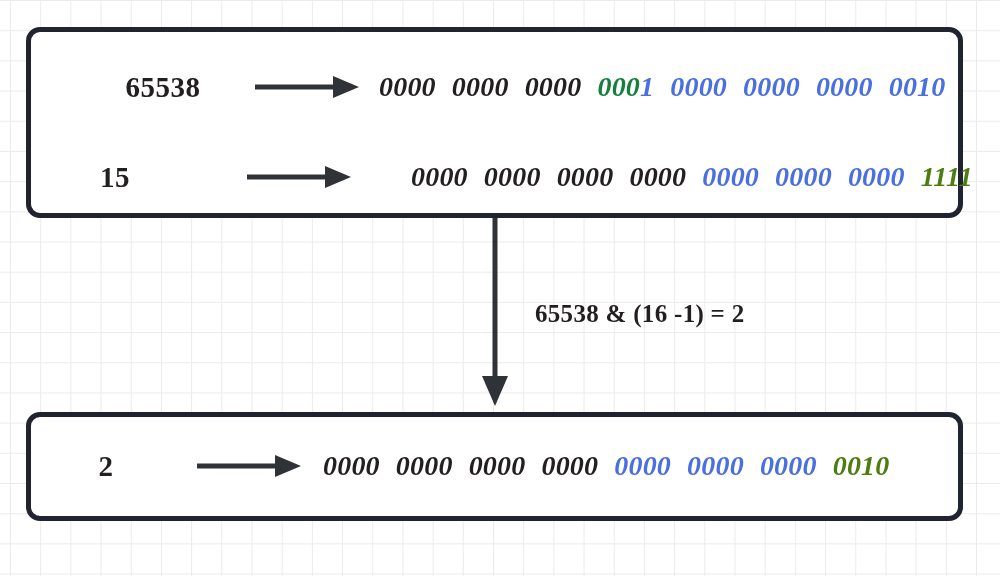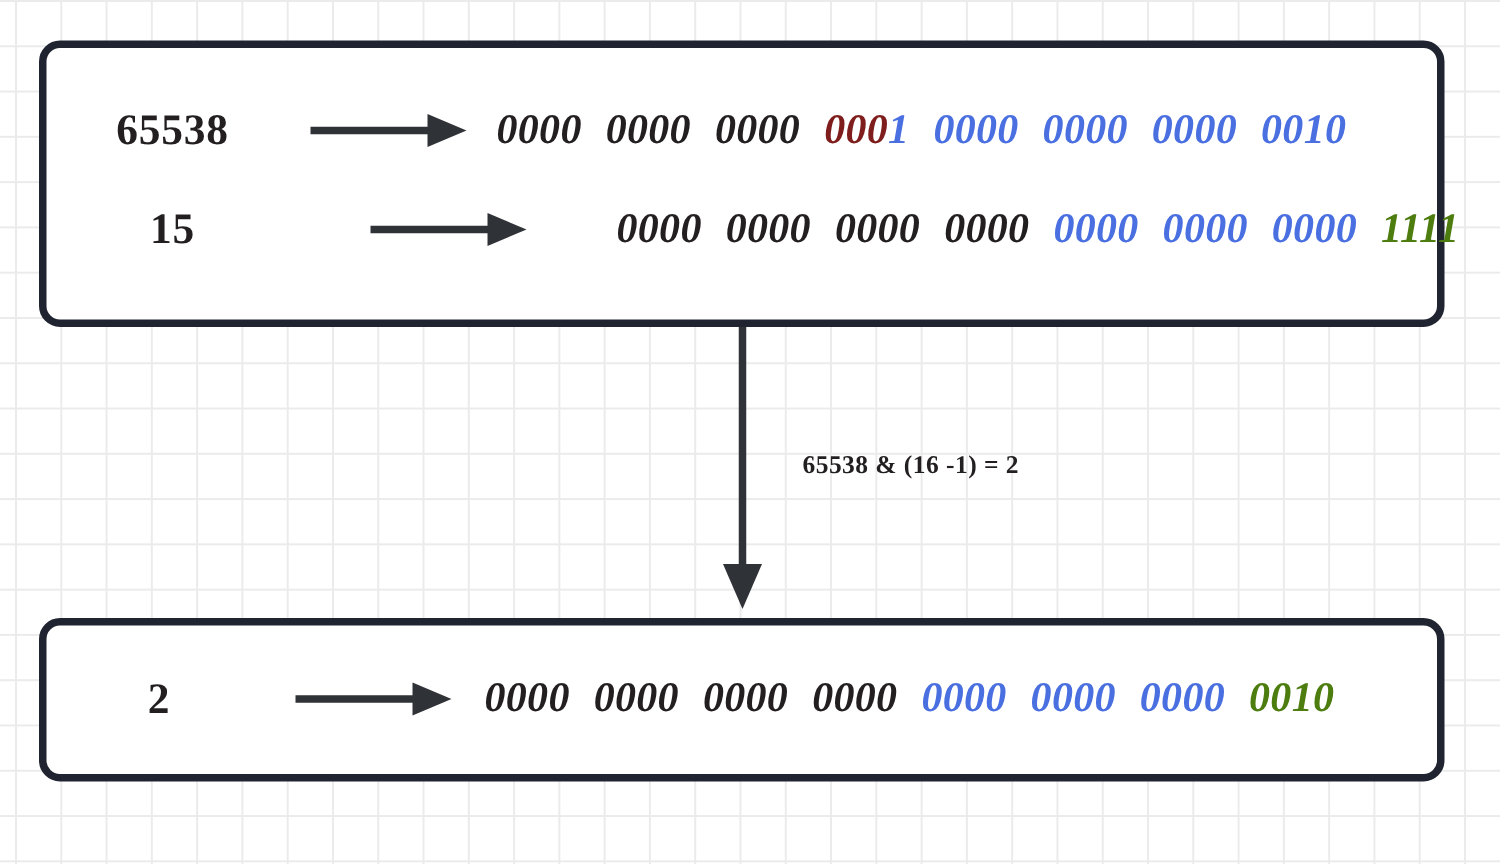--- a/index.html
+++ b/index.html
@@ -48,32 +48,32 @@
   }
 
   
   .bit-row {
     position: absolute;
     display: flex;
     align-items: center;
     height: 46px;
   }
   #row-65538 { left: 0px;  top: 32px;  width: 930px; }
-  #row-15    { left: 0px;  top: 98px; width: 930px; gap: 40px; }
+  #row-15    { left: 0px;  top: 122px; width: 930px; gap: 40px; }
   #row-2     { left: 0px;  top: 26px;  width: 930px; }
 
   .decimal-label {
     flex: 0 0 auto;
     font-weight: bold;
     font-size: 29px;
     color: #231f20;
     text-align: center;
     letter-spacing: 0.5px;
   }
-  #row-65538 .decimal-label { width: 168px; }
+  #row-65538 .decimal-label { width: 168px; padding-left: 48px; }
   #row-15    .decimal-label { width: 168px; }
   #row-2     .decimal-label { width: 150px; }
 
   
   .h-arrow {
     flex: 0 0 auto;
     position: relative;
     height: 20px;
   }
   .h-arrow .shaft {
@@ -113,21 +113,21 @@
   }
   #row-65538 .bits { margin-left: 18px; }
   #row-15 .bits    { margin-left: 18px; }
   #row-2 .bits     { margin-left: 20px; }
 
   .nib { display: inline-block; margin-right: 16px; font-style: italic; }
   .nib:last-child { margin-right: 16px; }
   .nib.black { color: #231f20; }
   .nib.blue  { color: #4a6fe0; }
   .nib.red   { color: #4d7c0f; }
-  .nib.split .lead { color: #7f1d1d; }
+  .nib.split .lead { color: #15803d; }
   .nib.split .tail { color: #4a6fe0; }
 
   
   #v-arrow {
     position: absolute;
     left: 489px;
     top: 218px;
     width: 12px;
     height: 188px;
   }
@@ -150,21 +150,21 @@
     border-left: 13px solid transparent;
     border-right: 13px solid transparent;
     border-top: 30px solid #2f3237;
   }
 
   
   #formula {
     position: absolute;
     left: 535px;
     top: 300px;
-    font-size: 17px;
+    font-size: 25px;
     font-weight: bold;
     color: #231f20;
     white-space: nowrap;
     letter-spacing: 0.3px;
   }
 </style>
 </head>
 <body>
 
 <div id="canvas">

